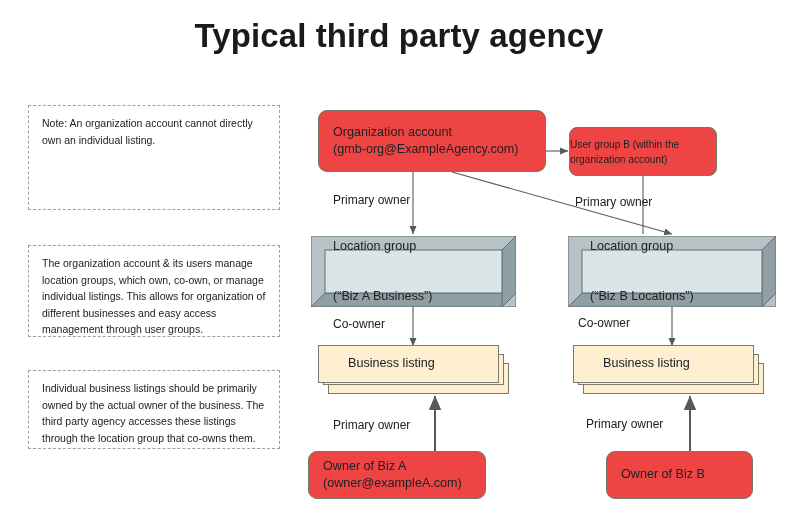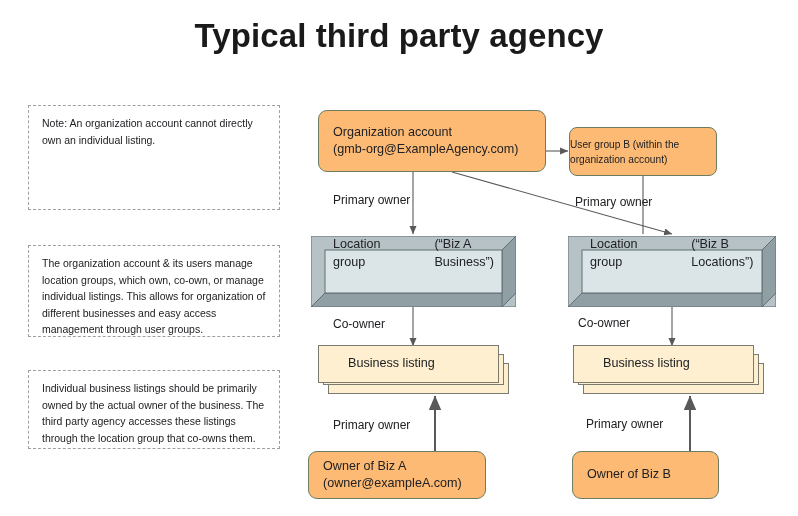--- a/index.html
+++ b/index.html
@@ -36,42 +36,42 @@
     background:#fff;
   }
   .note p{margin:0;}
   .note p + p{margin-top:15px;}
 
   
   .node{position:absolute;box-sizing:border-box;}
 
   
   .green{
-    background:#fdba74;
+    background:#ef4444;
     border:1px solid #6b7d63;
     border-radius:9px;
     box-sizing:border-box;
     display:flex;
     flex-direction:column;
     justify-content:center;
     padding-left:14px;
     font-size:12.6px;
     line-height:17.5px;
     color:#202124;
     width:100%;height:100%;
   }
   .green.small{font-size:10.2px;line-height:15px;padding-left:0;border-radius:8px;}
 
   
   .cube{position:absolute;}
   .cube svg{position:absolute;left:0;top:0;}
   .cube .cube-label{
     position:absolute;
     left:22px;top:0;height:100%;
-    display:flex;flex-direction:row;justify-content:center;
+    display:flex;flex-direction:column;justify-content:center;
     font-size:12.6px;line-height:17.5px;color:#202124;
     pointer-events:none;
     gap:33px;
   }
 
   
   .stack{position:absolute;}
   .stack .layer{
     position:absolute;
     background:#fdefd0;
@@ -196,21 +196,21 @@
     <div class="stack-label" style="height:38px;">Business listing</div>
   </div>
 
   <div class="node" style="left:308px;top:451px;width:178px;height:48px;">
     <div class="green">
       <span>Owner of Biz A</span>
       <span>(owner@exampleA.com)</span>
     </div>
   </div>
 
-  <div class="node" style="left:563px;top:451px;width:156px;height:48px;padding-left:9px;">
+  <div class="node" style="left:597px;top:451px;width:156px;height:48px;padding-left:9px;">
     <div class="green">
       <span>Owner of Biz B</span>
     </div>
   </div>
 
   <div class="edge-label" style="left:333px;top:193px;">Primary owner</div>
 
   <div class="edge-label" style="left:575px;top:195px;">Primary owner</div>
 
   <div class="edge-label" style="left:333px;top:317px;">Co-owner</div>

